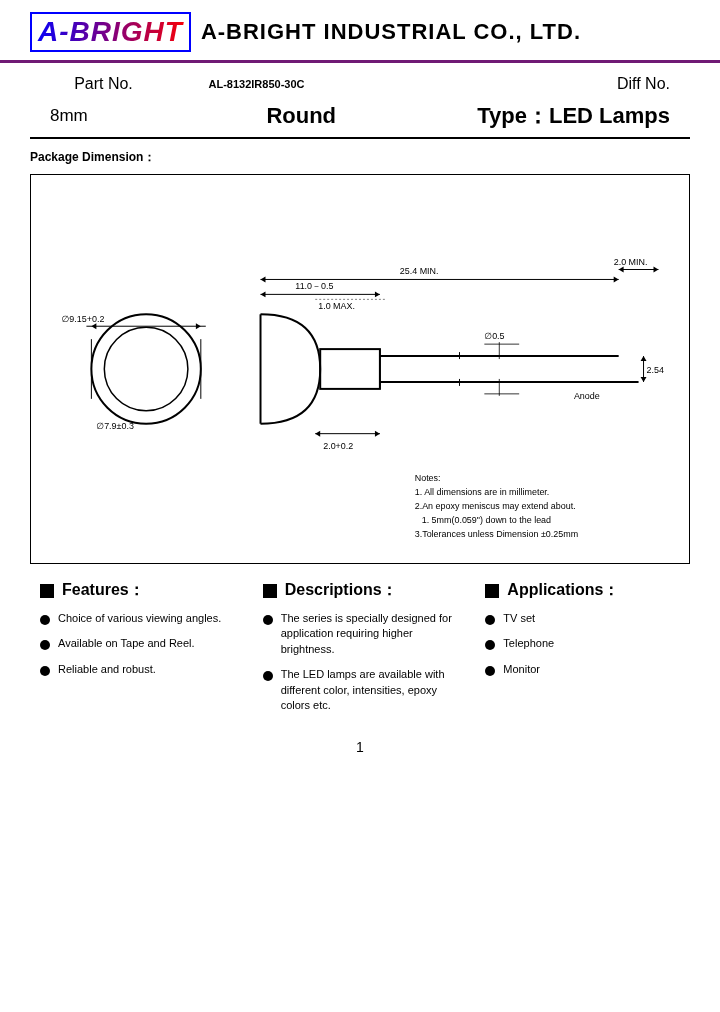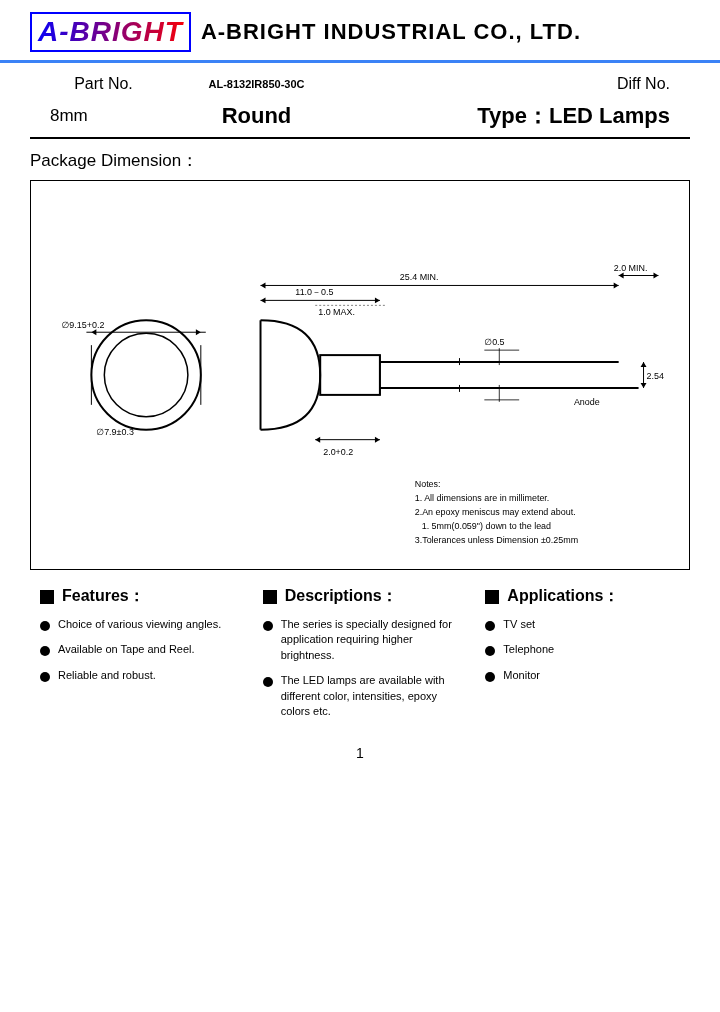--- a/index.html
+++ b/index.html
@@ -11,21 +11,21 @@
       font-size: 15px;
       color: #000;
       padding: 0;
     }
 
     
     .header {
       display: flex;
       align-items: center;
       padding: 12px 30px 8px 30px;
-      border-bottom: 3px solid #3b82f6;
+      border-bottom: 3px solid #701a75;
     }
     .logo-text {
       font-size: 28px;
       font-weight: 900;
       font-style: italic;
       color: #00f;
       background: linear-gradient(to right, #00f, #f00);
       -webkit-background-clip: text;
       -webkit-text-fill-color: transparent;
       border: 2px solid #00f;
@@ -68,22 +68,22 @@
       font-weight: bold;
     }
     .part-divider {
       border: none;
       border-top: 2px solid #000;
       margin: 2px 30px 0 30px;
     }
 
     
     .section-label {
-      font-size: 17px;
-      font-weight: normal;
+      font-size: 12px;
+      font-weight: bold;
       padding: 10px 30px 0 30px;
     }
 
     
     .diagram-box {
       border: 1px solid #000;
       margin: 8px 30px;
       height: 390px;
       position: relative;
       overflow: hidden;
@@ -157,21 +157,21 @@
 <div class="part-info-wrapper">
   <table class="part-info" style="width:100%">
     <tbody>
         <tr class="part-row1">
       <td style="text-align:center; padding-left:20px; font-size:16px;">Part No.</td>
       <td style="font-size:11px; font-weight:bold; text-align:center;">AL-8132IR850-30C</td>
       <td style="text-align:right; padding-right:20px; font-size:16px;">Diff No.</td>
     </tr>
     <tr class="part-row2">
       <td style="text-align:left; padding-left:20px;">8mm</td>
-      <td style="text-align:center;">Round</td>
+      <td style="text-align:right;">Round</td>
       <td style="text-align:right; padding-right:20px;">Type：LED Lamps</td>
     </tr>
   </tbody>
     </table>
 </div>
 <hr class="part-divider">
 
 <div class="section-label">Package Dimension：</div>
 
 <div class="diagram-box">

